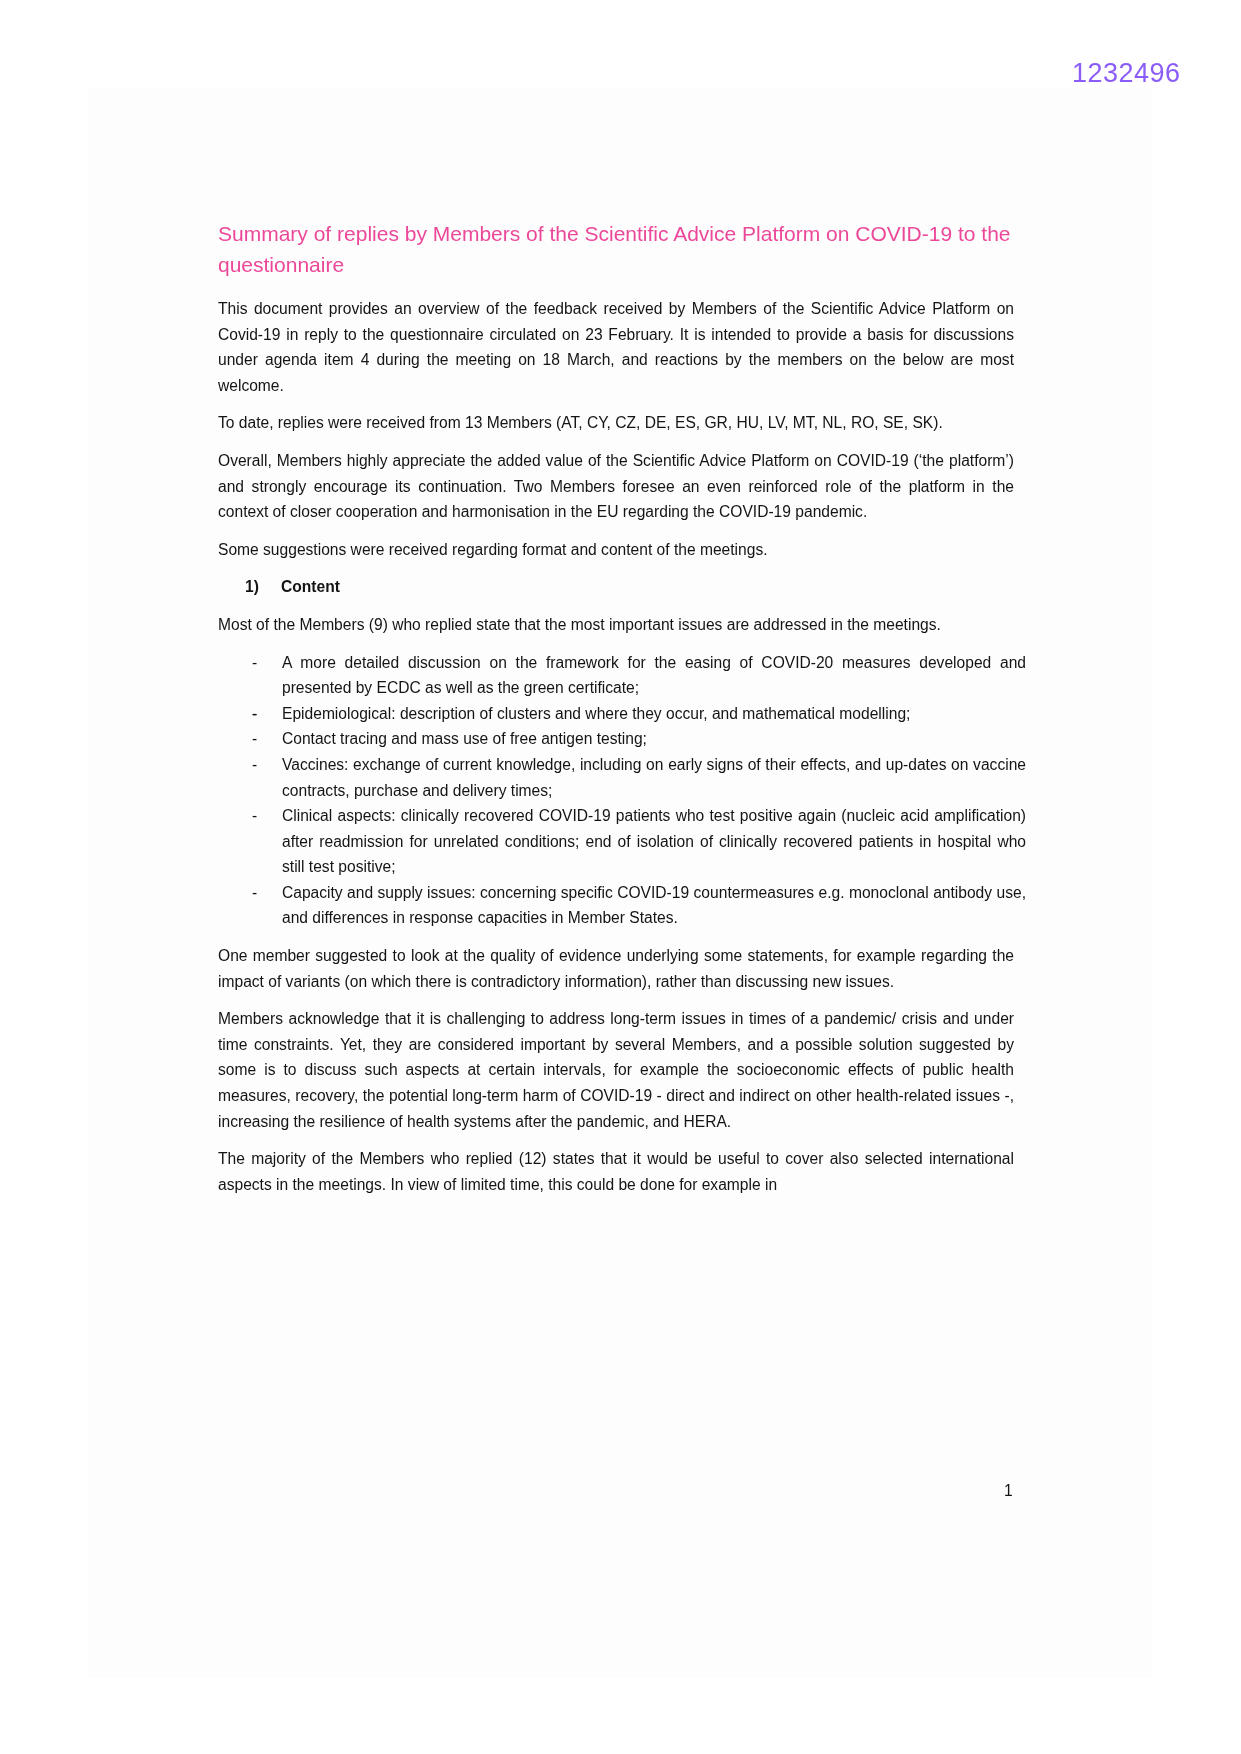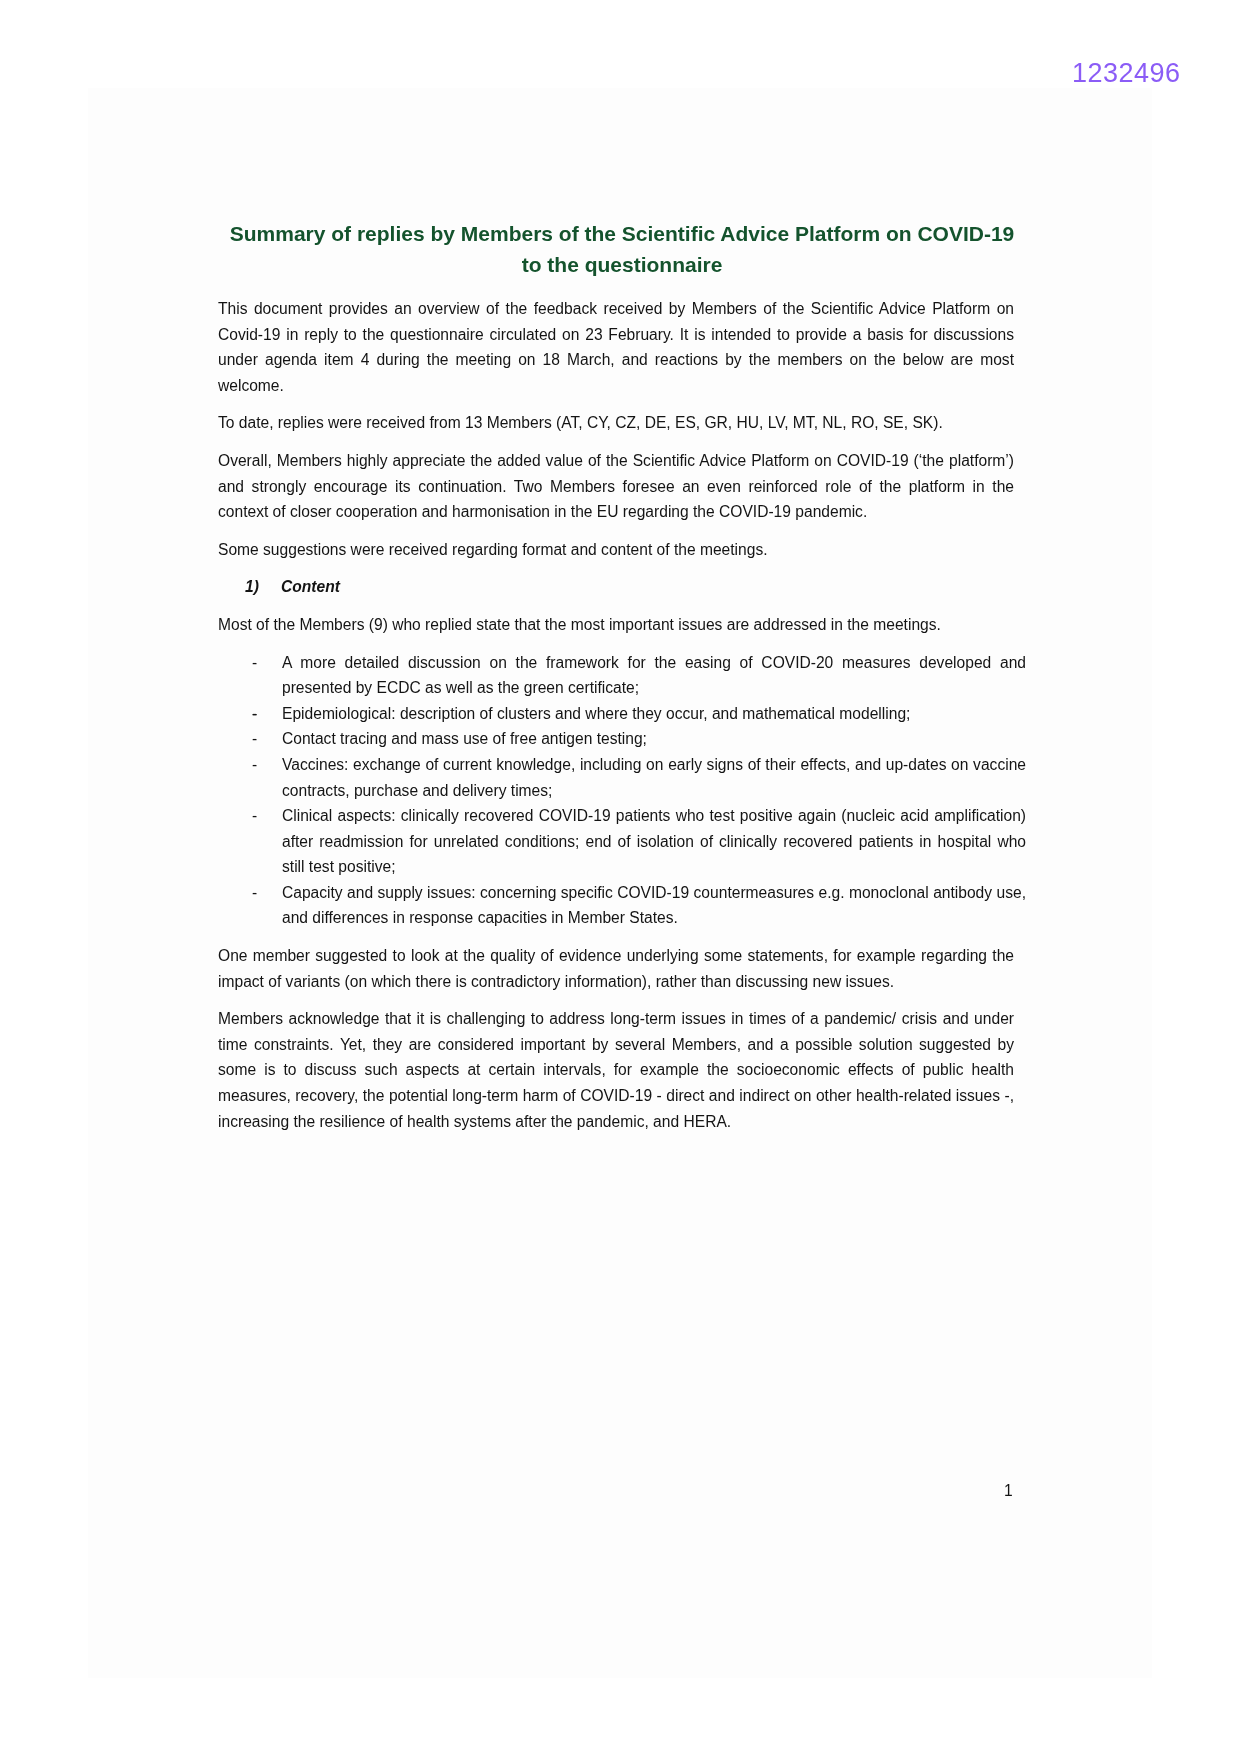--- a/index.html
+++ b/index.html
@@ -16,26 +16,26 @@
   .page-area {
     position: absolute; left: 88px; top: 88px; width: 1064px; height: 1590px;
     background: #fdfdfd;
   }
   .content {
     position: absolute; left: 218px; top: 218px; width: 808px;
     font-family: "Liberation Sans", sans-serif; font-size: 15.6px;
     line-height: 25.6px; color: #141414;
   }
   .title {
-    text-align: center; font-weight: bold; font-size: 21px; line-height: 31px;
-    margin: 0 0 16px 0; color: #14532d;
+    text-align: left; font-weight: normal; font-size: 21px; line-height: 31px;
+    margin: 0 0 16px 0; color: #ec4899;
   }
   p { margin: 0 12px 12px 0; text-align: justify; }
   .heading {
-    font-weight: bold; margin: 8px 0 12px 0; padding-left: 27px; font-style: italic;
+    font-weight: bold; margin: 8px 0 12px 0; padding-left: 27px;
   }
   .heading .num { display: inline-block; width: 36px; }
   ul.bullets { list-style: none; margin: 0 0 12px 0; padding: 0; }
   ul.bullets li { position: relative; padding-left: 64px; text-align: justify; }
   ul.bullets li .dash { position: absolute; left: 34px; top: 0; }
   b { font-weight: normal; }
   .page-num {
     position: absolute; top: 1482px; left: 1004px; font-size: 15.6px; color: #141414;
     font-family: "Liberation Sans", sans-serif;
   }
@@ -69,15 +69,16 @@
     <li><span class="dash">-</span><span>Contact tracing and mass use of free antigen testing;</span></li>
     <li><span class="dash">-</span><span>Vaccines: exchange of current knowledge, including on early signs of their effects, and up-dates on vaccine contracts, purchase and delivery times;</span></li>
     <li><span class="dash">-</span><span>Clinical aspects: clinically recovered COVID-19 patients who test positive again (nucleic acid amplification) after readmission for unrelated conditions; end of isolation of clinically recovered patients in hospital who still test positive;</span></li>
     <li><span class="dash">-</span><span>Capacity and supply issues: concerning specific COVID-19 countermeasures e.g. monoclonal antibody use, and differences in response capacities in Member States.</span></li>
   </ul>
 
   <p><span>One member suggested to look at the </span><b>quality of evidence</b><span> underlying some statements, for example regarding the impact of variants (on which there is contradictory information), rather than discussing new issues.</span></p>
 
   <p><span>Members acknowledge that it is challenging to address </span><b>long-term issues</b><span> in times of a pandemic/ crisis and under time constraints. Yet, they are considered important by several Members, and a possible solution suggested by some is to </span><b>discuss such aspects at certain intervals</b><span>, for example the socioeconomic effects of public health measures, recovery, the potential long-term harm of COVID-19 - direct and indirect on other health-related issues -, increasing the resilience of health systems after the pandemic, and HERA.</span></p>
 
+  <p><b>The majority of the Members who replied (12) states that it would be useful to cover also selected international aspects in the meetings.</b><span> In view of limited time, this could be done for example in</span></p>
 </div>
 
 <div class="page-num">1</div>
 
 </body></html>

